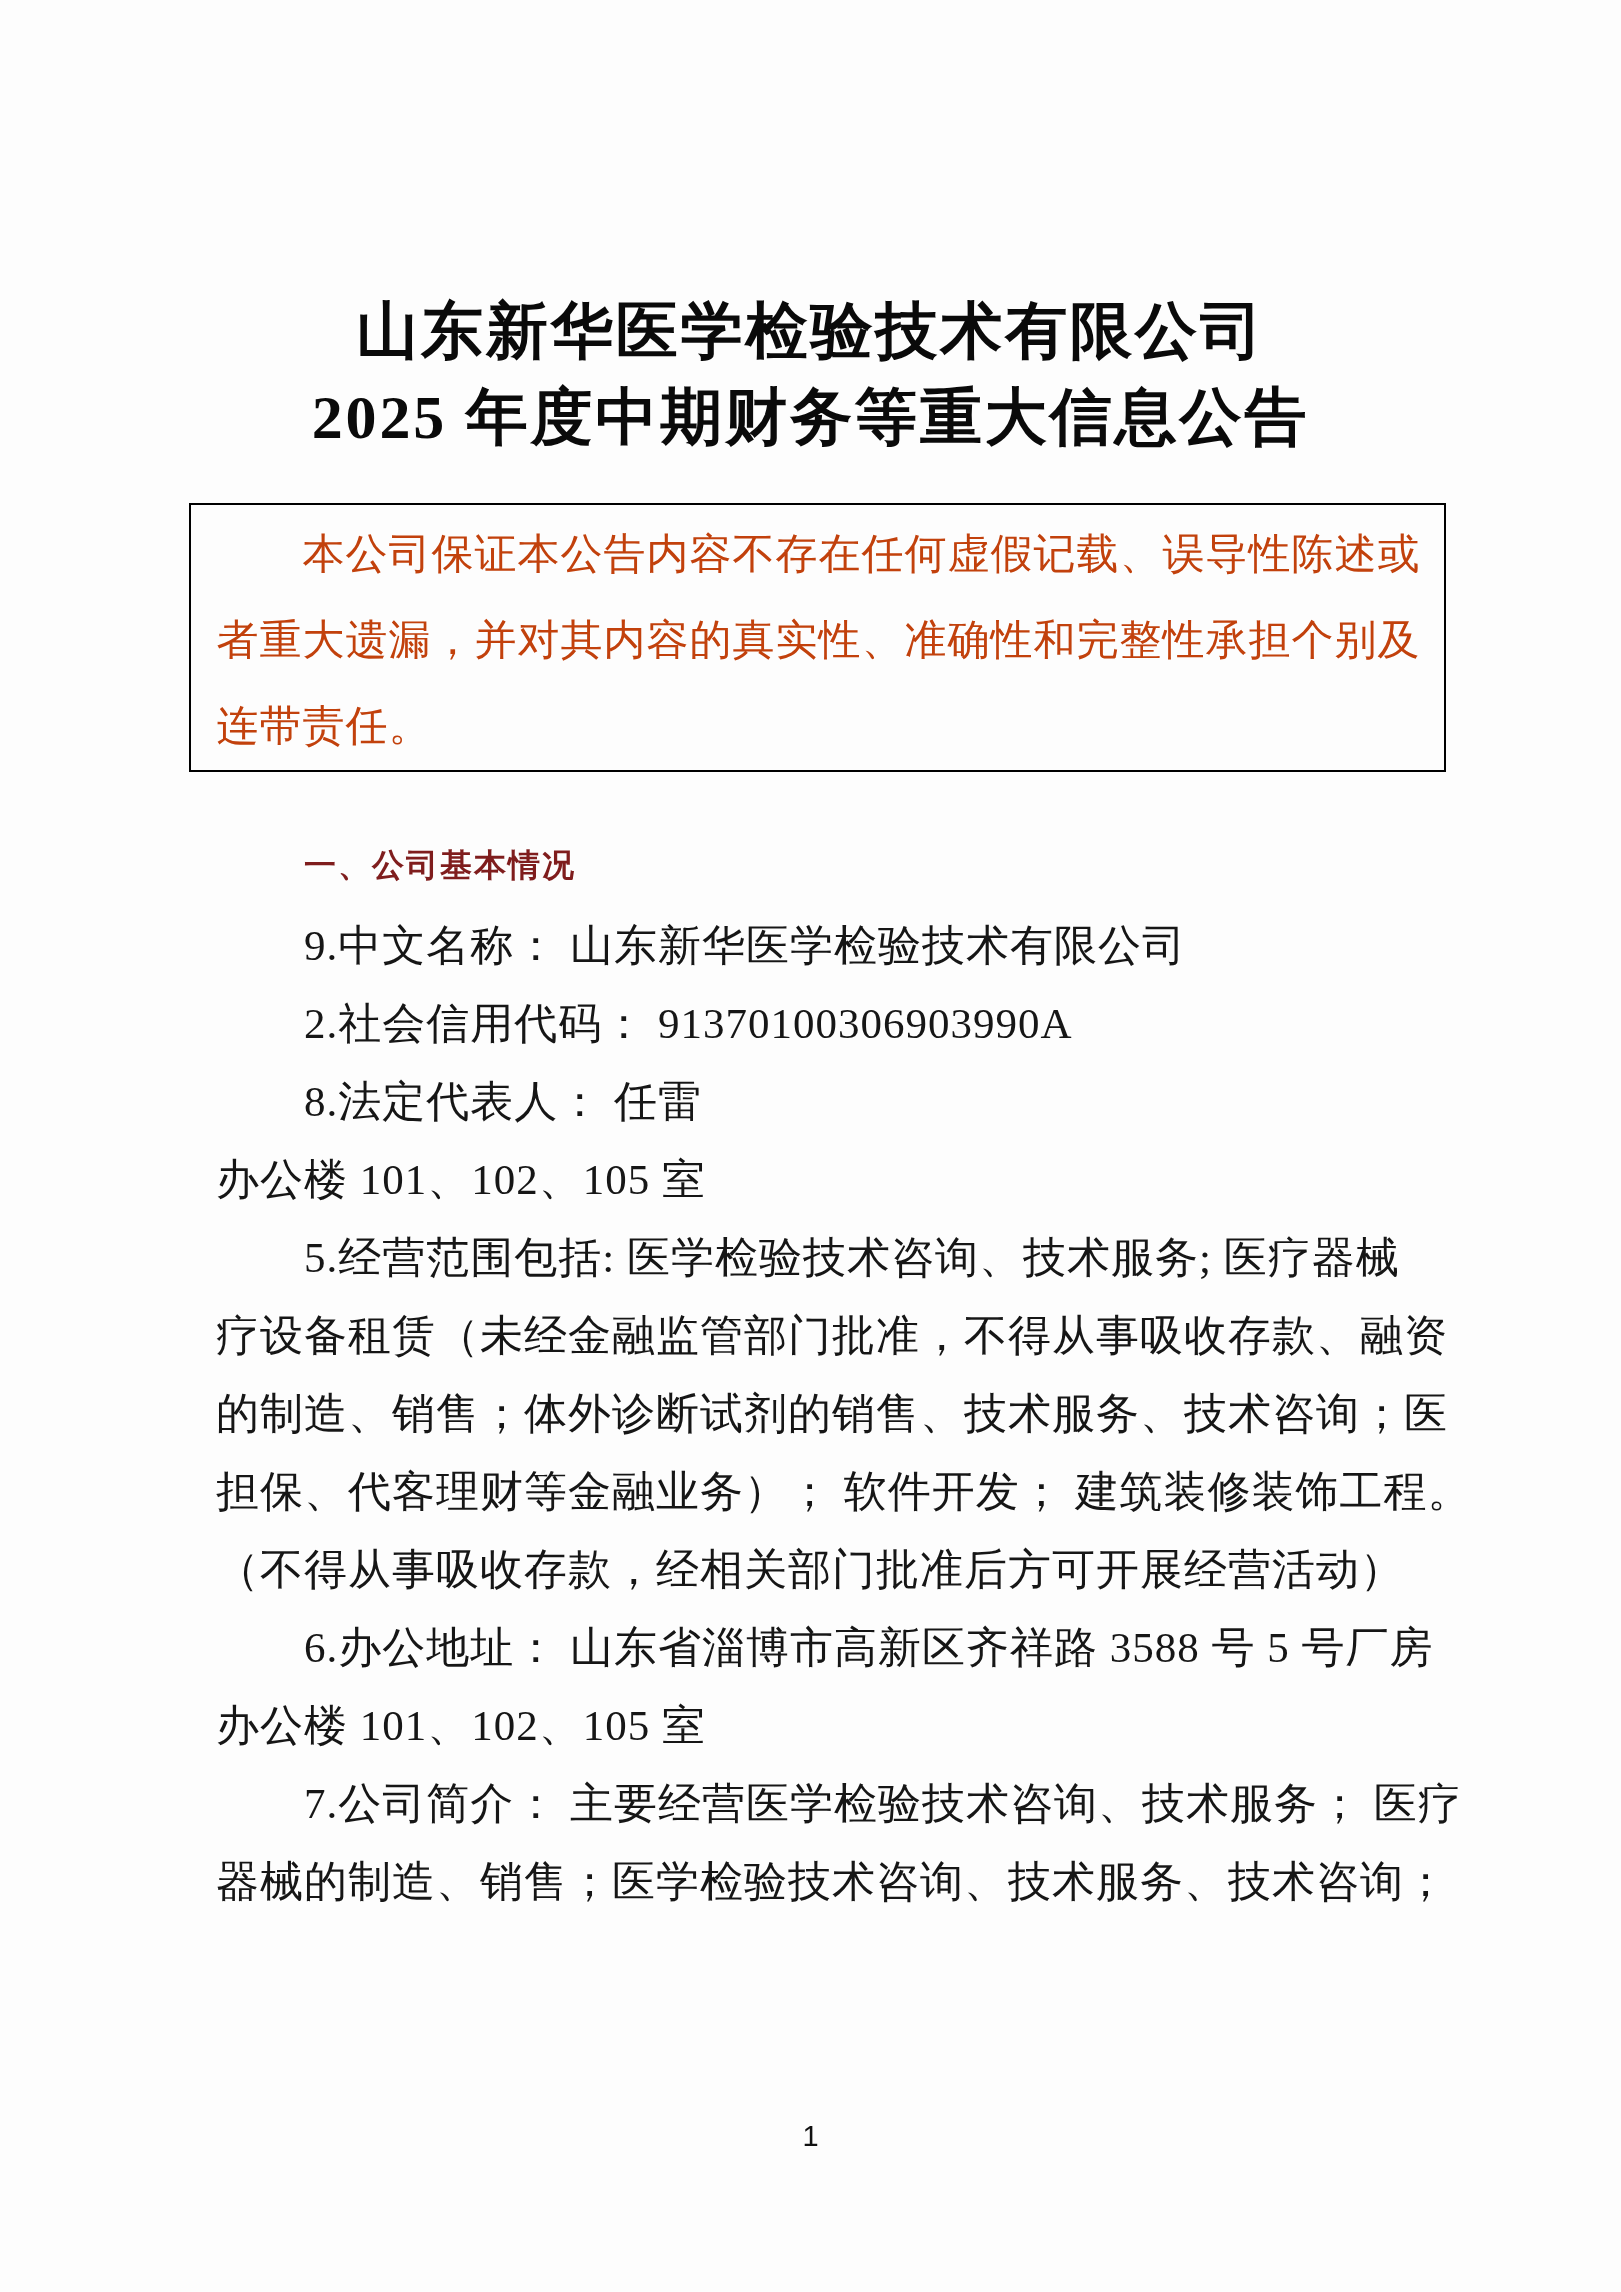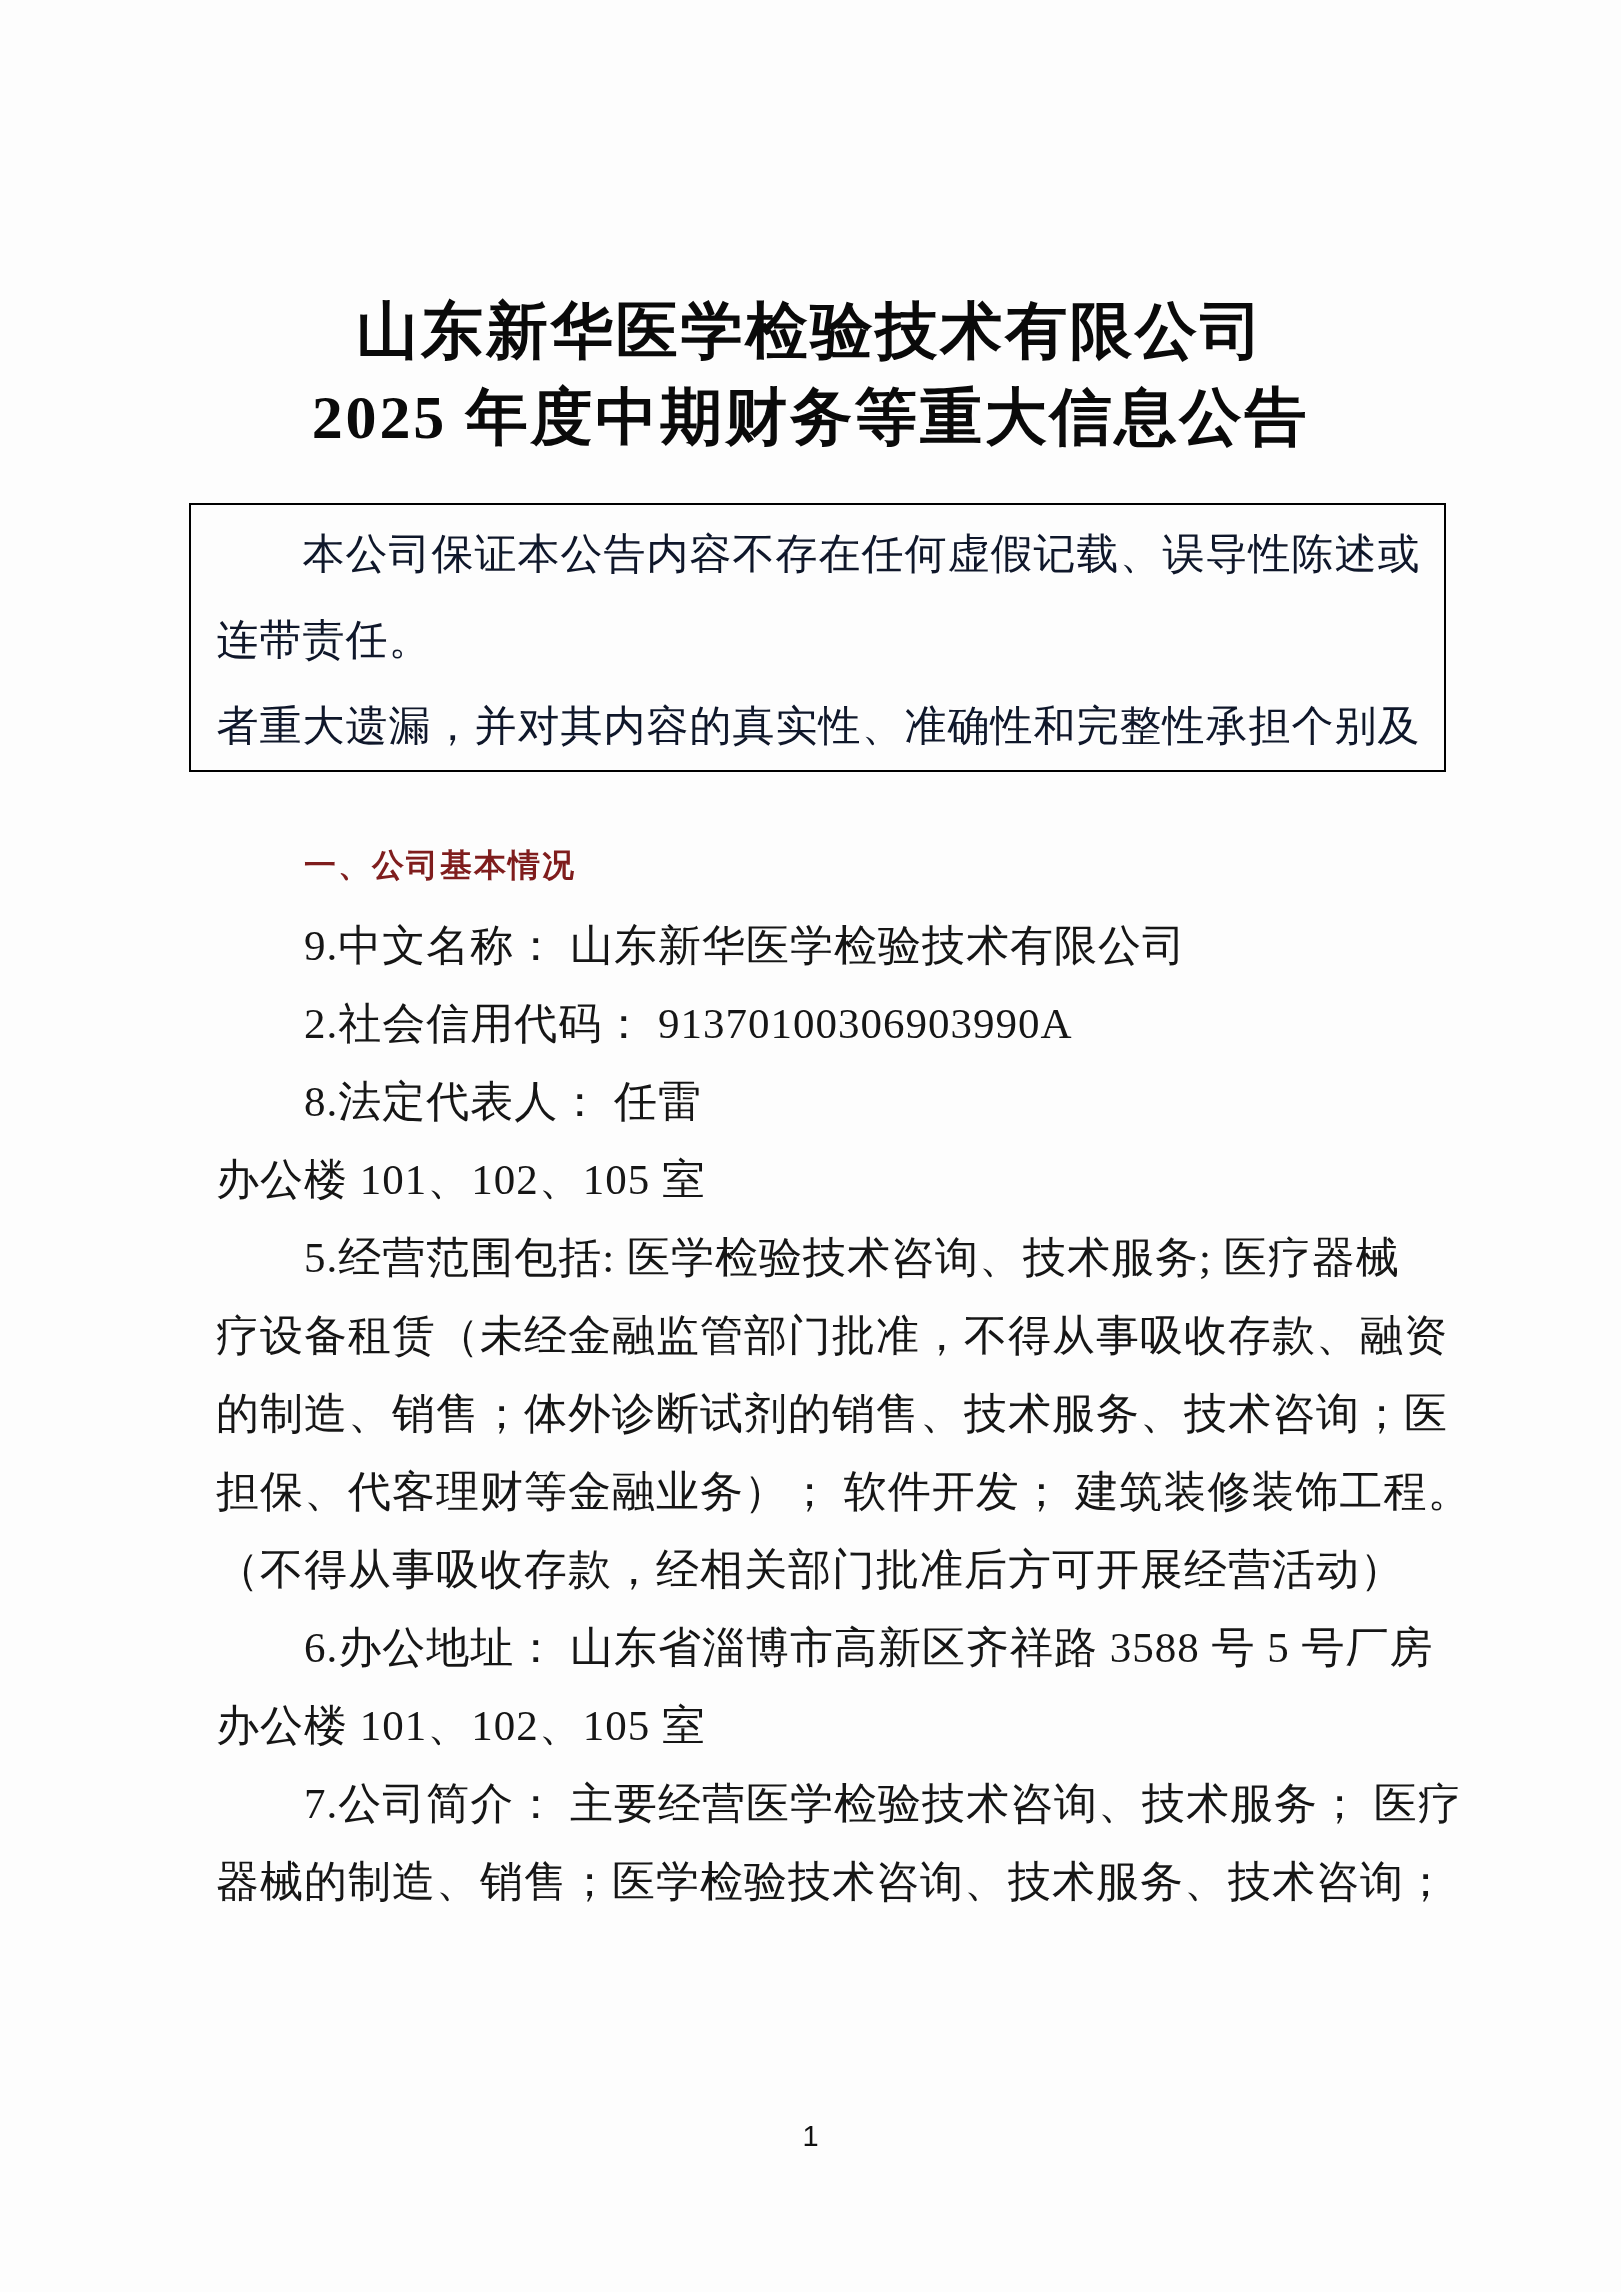--- a/index.html
+++ b/index.html
@@ -30,21 +30,21 @@
     left: 189px;
     top: 503px;
     width: 1257px;
     height: 269px;
     border: 2.9px solid #000;
     box-sizing: border-box;
     padding: 5.9px 25.5px 0 25.5px;
     font-size: 42px;
     line-height: 86px;
     letter-spacing: 1px;
-    color: #0f172a;
+    color: #c2410c;
   }
   .disclaimer-box .dline { white-space: nowrap; }
   .disclaimer-box .indent { text-indent: 86px; }
   .main-content {
     position: absolute;
     left: 216px;
     top: 829px;
     width: 1206px;
     font-size: 43px;
     line-height: 78px;
@@ -78,22 +78,22 @@
 
 <div class="page">
 
   <div class="title-block">
     <div>山东新华医学检验技术有限公司</div>
     <div>2025 年度中期财务等重大信息公告</div>
   </div>
 
   <div class="disclaimer-box">
     <div class="dline indent">本公司保证本公告内容不存在任何虚假记载、误导性陈述或</div>
+    <div class="dline">者重大遗漏，并对其内容的真实性、准确性和完整性承担个别及</div>
     <div class="dline">连带责任。</div>
-    <div class="dline">者重大遗漏，并对其内容的真实性、准确性和完整性承担个别及</div>
   </div>
 
   <div class="main-content">
     <div class="section-heading">一、公司基本情况</div>
     <div class="bline indent">9.中文名称： 山东新华医学检验技术有限公司</div>
     <div class="bline indent">2.社会信用代码： 91370100306903990A</div>
     <div class="bline indent">8.法定代表人： 任雷</div>
     <div class="bline">办公楼 101、102、105 室</div>
     <div class="bline indent">5.经营范围包括: 医学检验技术咨询、技术服务; 医疗器械</div>
     <div class="bline">疗设备租赁（未经金融监管部门批准，不得从事吸收存款、融资</div>

